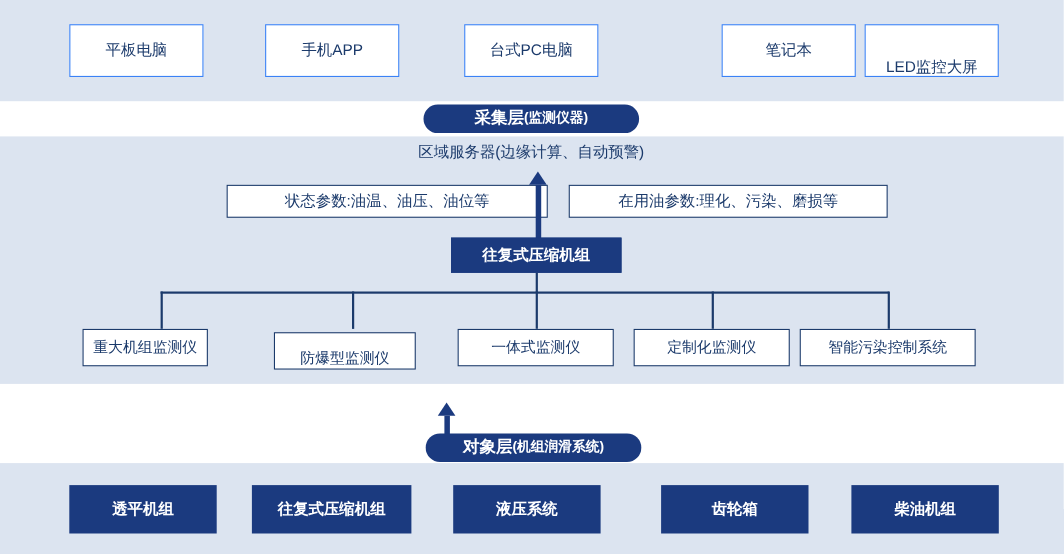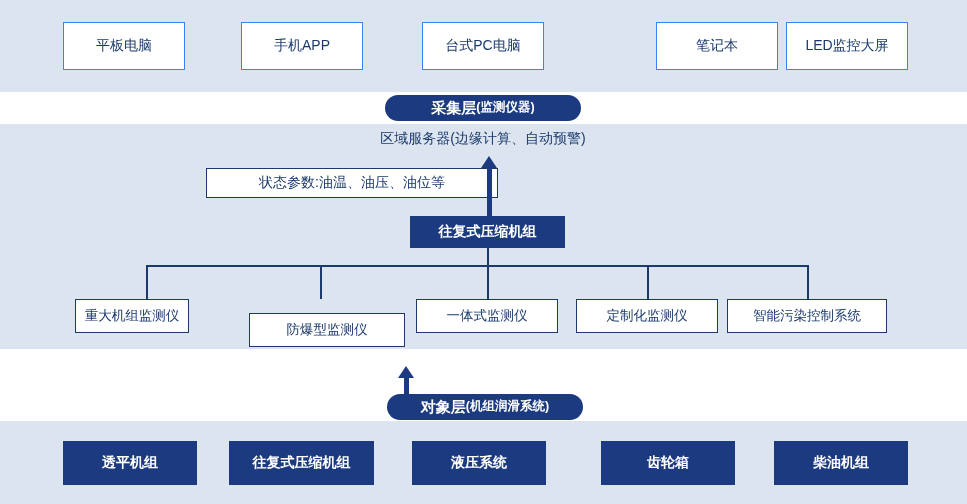--- a/index.html
+++ b/index.html
@@ -147,56 +147,59 @@
   </div>
   <div class="node device" style="left:241px; width:122px;">
     <span>手机APP</span>
   </div>
   <div class="node device" style="left:422px; width:122px;align-items:center;">
     <span>台式PC电脑</span>
   </div>
   <div class="node device" style="left:616px; width:122px;margin-left:40px;">
     <span>笔记本</span>
   </div>
-  <div class="node device" style="left:786px; width:122px;">
+  <div class="node device" style="left:786px; width:122px;align-items:flex-end;">
     <span>LED监控大屏</span>
   </div>
 
   <div class="node pill" style="left:385px; top:95px; width:196px;">
     <span>采集层</span>
       <span class="sub">(监测仪器)</span>
   </div>
 
   <div class="node plain" style="left:330px; top:128px; width:306px; height:22px;">
     <span>区域服务器(边缘计算、自动预警)</span>
   </div>
 
   <div class="node parambox" style="left:206px; top:168px; width:292px;">
     <span>状态参数:油温、油压、油位等</span>
+  </div>
+  <div class="node parambox" style="left:517px; top:168px; width:290px;">
+    <span>在用油参数:理化、污染、磨损等</span>
   </div>
 
   <div class="thick-v" style="left:487px; top:168px; height:50px;"></div>
   <div class="arrow-up" style="left:481px; top:156px;"></div>
 
   <div class="node filled" style="left:410px; top:216px; width:155px; height:32px;">
     <span>往复式压缩机组</span>
   </div>
 
   <div class="line vline" style="left:487px; top:248px; height:18px;"></div>
   <div class="line hline" style="left:146px; top:265px; width:662px;"></div>
   <div class="line vline" style="left:146px; top:265px; height:34px;"></div>
   <div class="line vline" style="left:320px; top:265px; height:34px;"></div>
   <div class="line vline" style="left:487px; top:265px; height:34px;"></div>
   <div class="line vline" style="left:647px; top:265px; height:34px;"></div>
   <div class="line vline" style="left:807px; top:265px; height:34px;"></div>
 
   <div class="node wbox" style="left:75px; top:299px; width:114px;">
     <span>重大机组监测仪</span>
   </div>
-  <div class="node wbox" style="left:249px; top:313px; width:156px;">
+  <div class="node wbox" style="left:249px; top:302px; width:129px;align-items:flex-end;">
     <span>防爆型监测仪</span>
   </div>
   <div class="node wbox" style="left:416px; top:299px; width:142px;">
     <span>一体式监测仪</span>
   </div>
   <div class="node wbox" style="left:576px; top:299px; width:142px;">
     <span>定制化监测仪</span>
   </div>
   <div class="node wbox" style="left:727px; top:299px; width:160px;">
     <span>智能污染控制系统</span>

